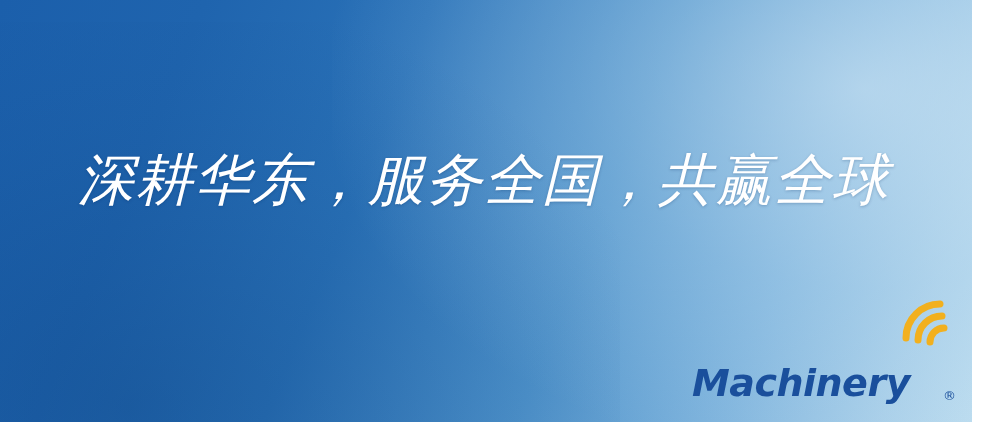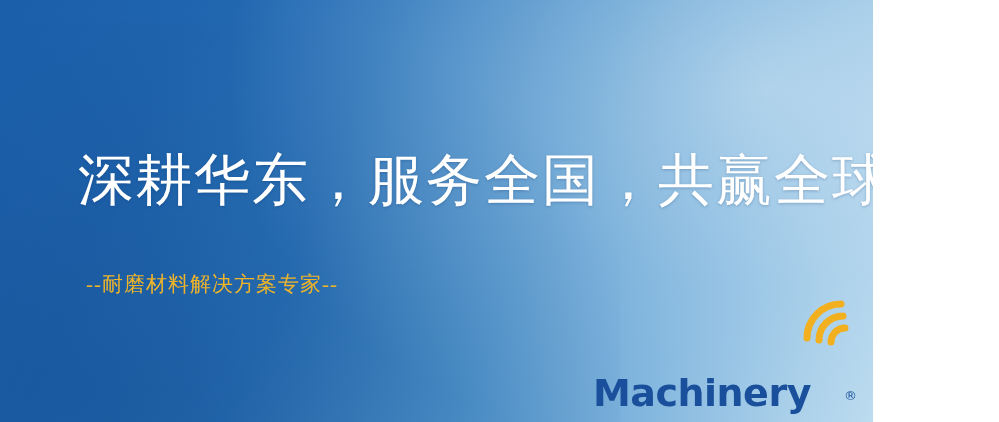--- a/index.html
+++ b/index.html
@@ -2,25 +2,26 @@
 <html><head>
 <meta charset="utf-8">
 <style>
   html, body {
     margin: 0;
     padding: 0;
     background: #ffffff;
   }
   .banner {
     position: relative;
-    width: 873px;
+    width: 972px;
     height: 422px;
     overflow: hidden;
     background: linear-gradient(112deg, #1b5fab 0%, #1f64ae 18%, #2a72b8 38%, #4f93cb 60%, #7fb4dd 78%, #a9cfe9 92%, #bcdcef 100%);
     font-family: "Liberation Sans", sans-serif;
+    font-style: italic;
   }
   .banner-glow {
     position: absolute;
     right: -120px;
     top: -160px;
     width: 760px;
     height: 620px;
     background: radial-gradient(ellipse at 70% 40%, rgba(220,238,248,0.55) 0%, rgba(190,222,242,0.28) 38%, rgba(120,180,220,0.0) 72%);
     pointer-events: none;
   }
@@ -71,21 +72,21 @@
     font-family: "DejaVu Sans", sans-serif;
     font-weight: bold;
     font-size: 66px;
     letter-spacing: -1px;
     color: #1a4f9c;
     line-height: 1;
   }
   .logo-machinery {
     position: absolute;
     left: 2px;
-    top: 86px;
+    top: 76px;
     font-family: "DejaVu Sans", sans-serif;
     font-weight: bold;
     font-size: 38px;
     letter-spacing: -0.5px;
     color: #1a4f9c;
     line-height: 1;
   }
   .logo-reg {
     position: absolute;
     right: 2px;
@@ -105,21 +106,20 @@
 </head>
 <body>
 
 <div class="banner">
 
   <div class="banner-glow"></div>
   <div class="banner-glow2"></div>
 
   <div class="headline">深耕华东，服务全国，共赢全球</div>
 
-  <div class="subline">--耐磨材料解决方案专家--</div>
 
   <div class="logo">
 
     <svg class="logo-wave" viewBox="0 0 62 62">
       <path d="M14 50 A34 34 0 0 1 48 16" fill="none" stroke="#f2b01e" stroke-width="7" stroke-linecap="round"></path>
       <path d="M26 52 A24 24 0 0 1 50 28" fill="none" stroke="#f2b01e" stroke-width="7" stroke-linecap="round"></path>
       <path d="M38 54 A14 14 0 0 1 52 40" fill="none" stroke="#f2b01e" stroke-width="7" stroke-linecap="round"></path>
     </svg>
 
 

